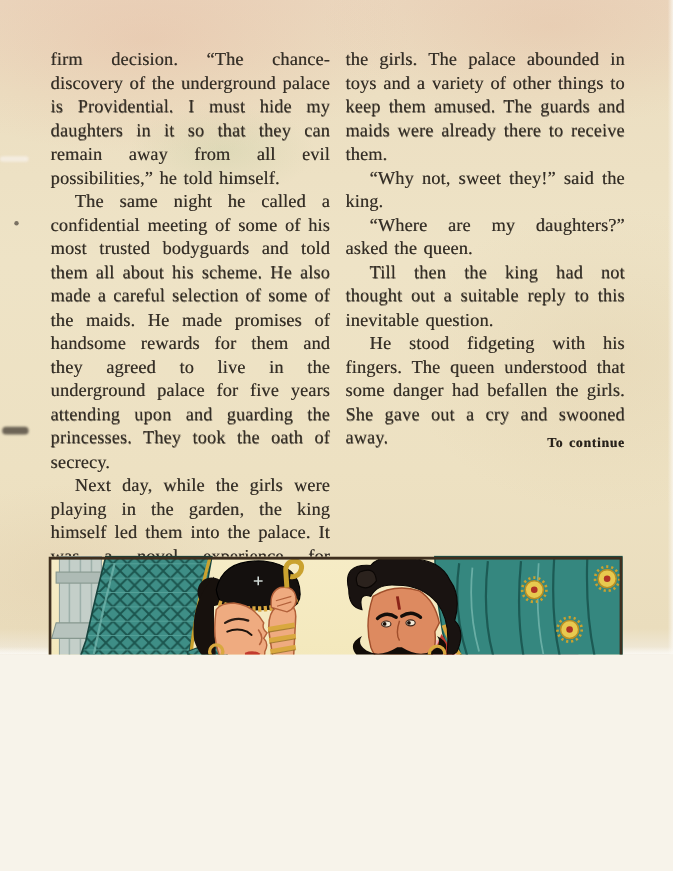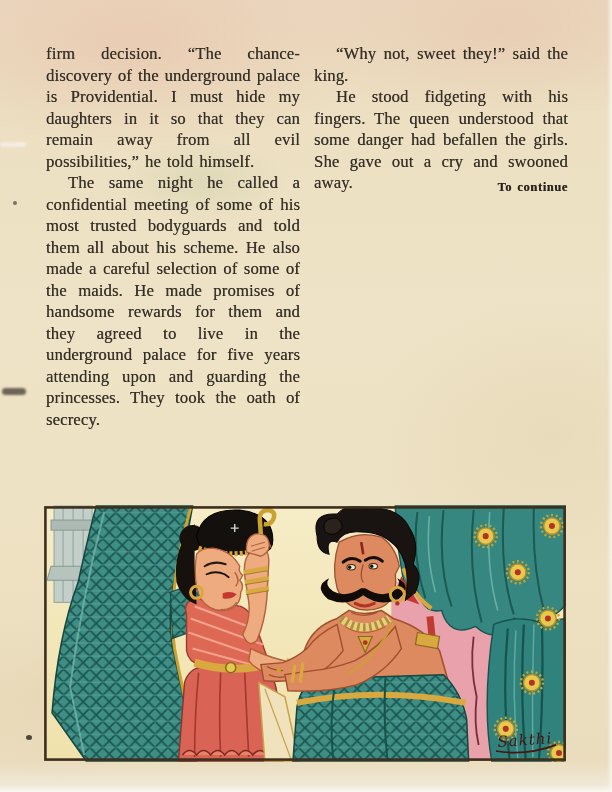--- a/index.html
+++ b/index.html
@@ -2,21 +2,21 @@
 <html><head>
 <meta charset="utf-8">
 <style>
   html,body{margin:0;padding:0;}
   body{
     width:612px;height:792px;overflow:hidden;
     background:#f7f3ea;
     font-family:"Liberation Serif","DejaVu Serif",serif;
   }
   .page{
-    position:relative;width:612px;height:792px;overflow:hidden;
+    position:relative;width:612px;height:595px;overflow:hidden;
     background:
       radial-gradient(ellipse 340px 150px at 22% 6%, rgba(226,170,148,.30), rgba(226,170,148,0) 70%),
       radial-gradient(ellipse 300px 130px at 82% 4%, rgba(222,168,142,.24), rgba(222,168,142,0) 70%),
       radial-gradient(ellipse 120px 60px at 33% 23%, rgba(146,178,120,.16), rgba(146,178,120,0) 70%),
       radial-gradient(ellipse 260px 200px at 90% 55%, rgba(212,190,150,.20), rgba(212,190,150,0) 70%),
       radial-gradient(ellipse 200px 120px at 10% 88%, rgba(220,195,160,.25), rgba(220,195,160,0) 70%),
       linear-gradient(180deg,#ebd8bf 0%,#ecdfc2 14%,#eee3c6 40%,#ede1c2 72%,#eaddbd 96%,#f1ebdd 100%);
   }
   .edge-fade-right{position:absolute;top:0;right:0;width:5px;height:792px;
     background:linear-gradient(90deg,rgba(250,247,240,0),rgba(250,247,240,.85));}
@@ -59,23 +59,27 @@
 
   <div class="stain smudge"></div>
   <div class="stain dot1"></div>
   <div class="stain dot2"></div>
   <div class="stain scratch"></div>
 
   <div class="columns">
     <div class="col">
       <p class="no-indent">firm decision. “The chance-discovery of the underground palace is Providential. I must hide my daughters in it so that they can remain away from all evil possibilities,” he told himself.</p>
       <p>The same night he called a confidential meeting of some of his most trusted bodyguards and told them all about his scheme. He also made a careful selection of some of the maids. He made promises of handsome rewards for them and they agreed to live in the underground palace for five years attending upon and guarding the princesses. They took the oath of secrecy.</p>
+      <p class="flow-out">Next day, while the girls were playing in the garden, the king himself led them into the palace. It was a novel experience for</p>
     </div>
     <div class="col">
+      <p class="no-indent">the girls. The palace abounded in toys and a variety of other things to keep them amused. The guards and maids were already there to receive them.</p>
       <p>“Why not, sweet they!” said the king.</p>
+      <p>“Where are my daughters?” asked the queen.</p>
+      <p>Till then the king had not thought out a suitable reply to this inevitable question.</p>
       <p>
         <span>He stood fidgeting with his fingers. The queen understood that some danger had befallen the girls. She gave out a cry and swooned away.</span>
         <span class="to-continue">To continue</span>
       </p>
     </div>
   </div>
 
   <div class="illustration">
     <svg viewBox="0 0 520 254" xmlns="http://www.w3.org/2000/svg">
       <defs>

